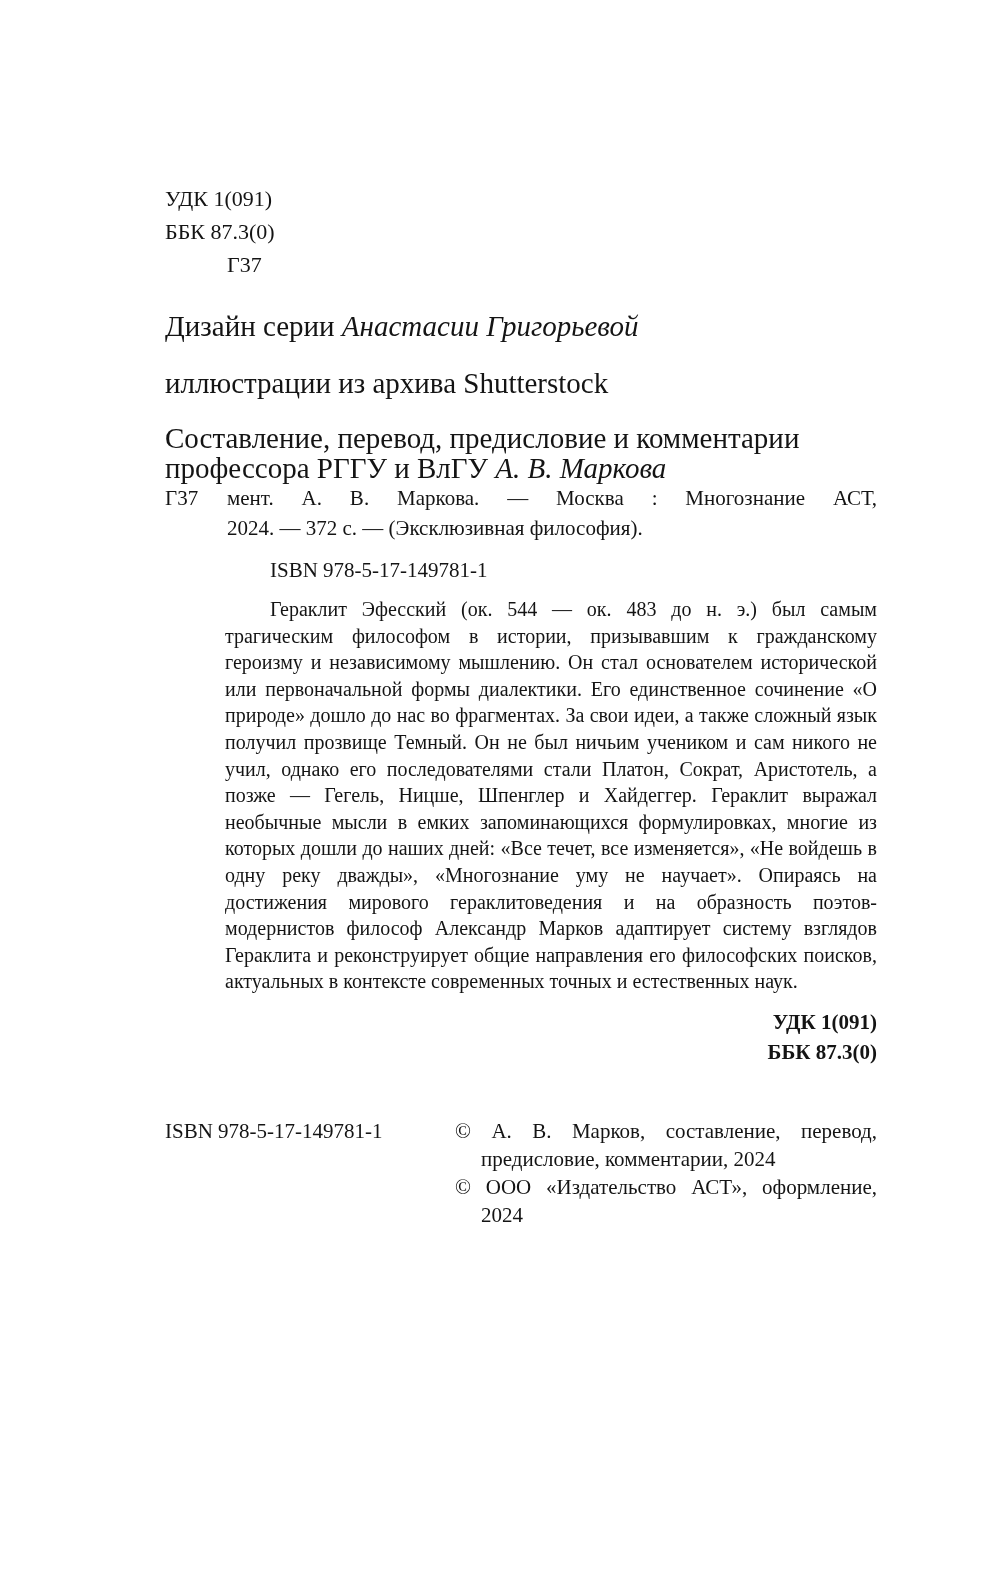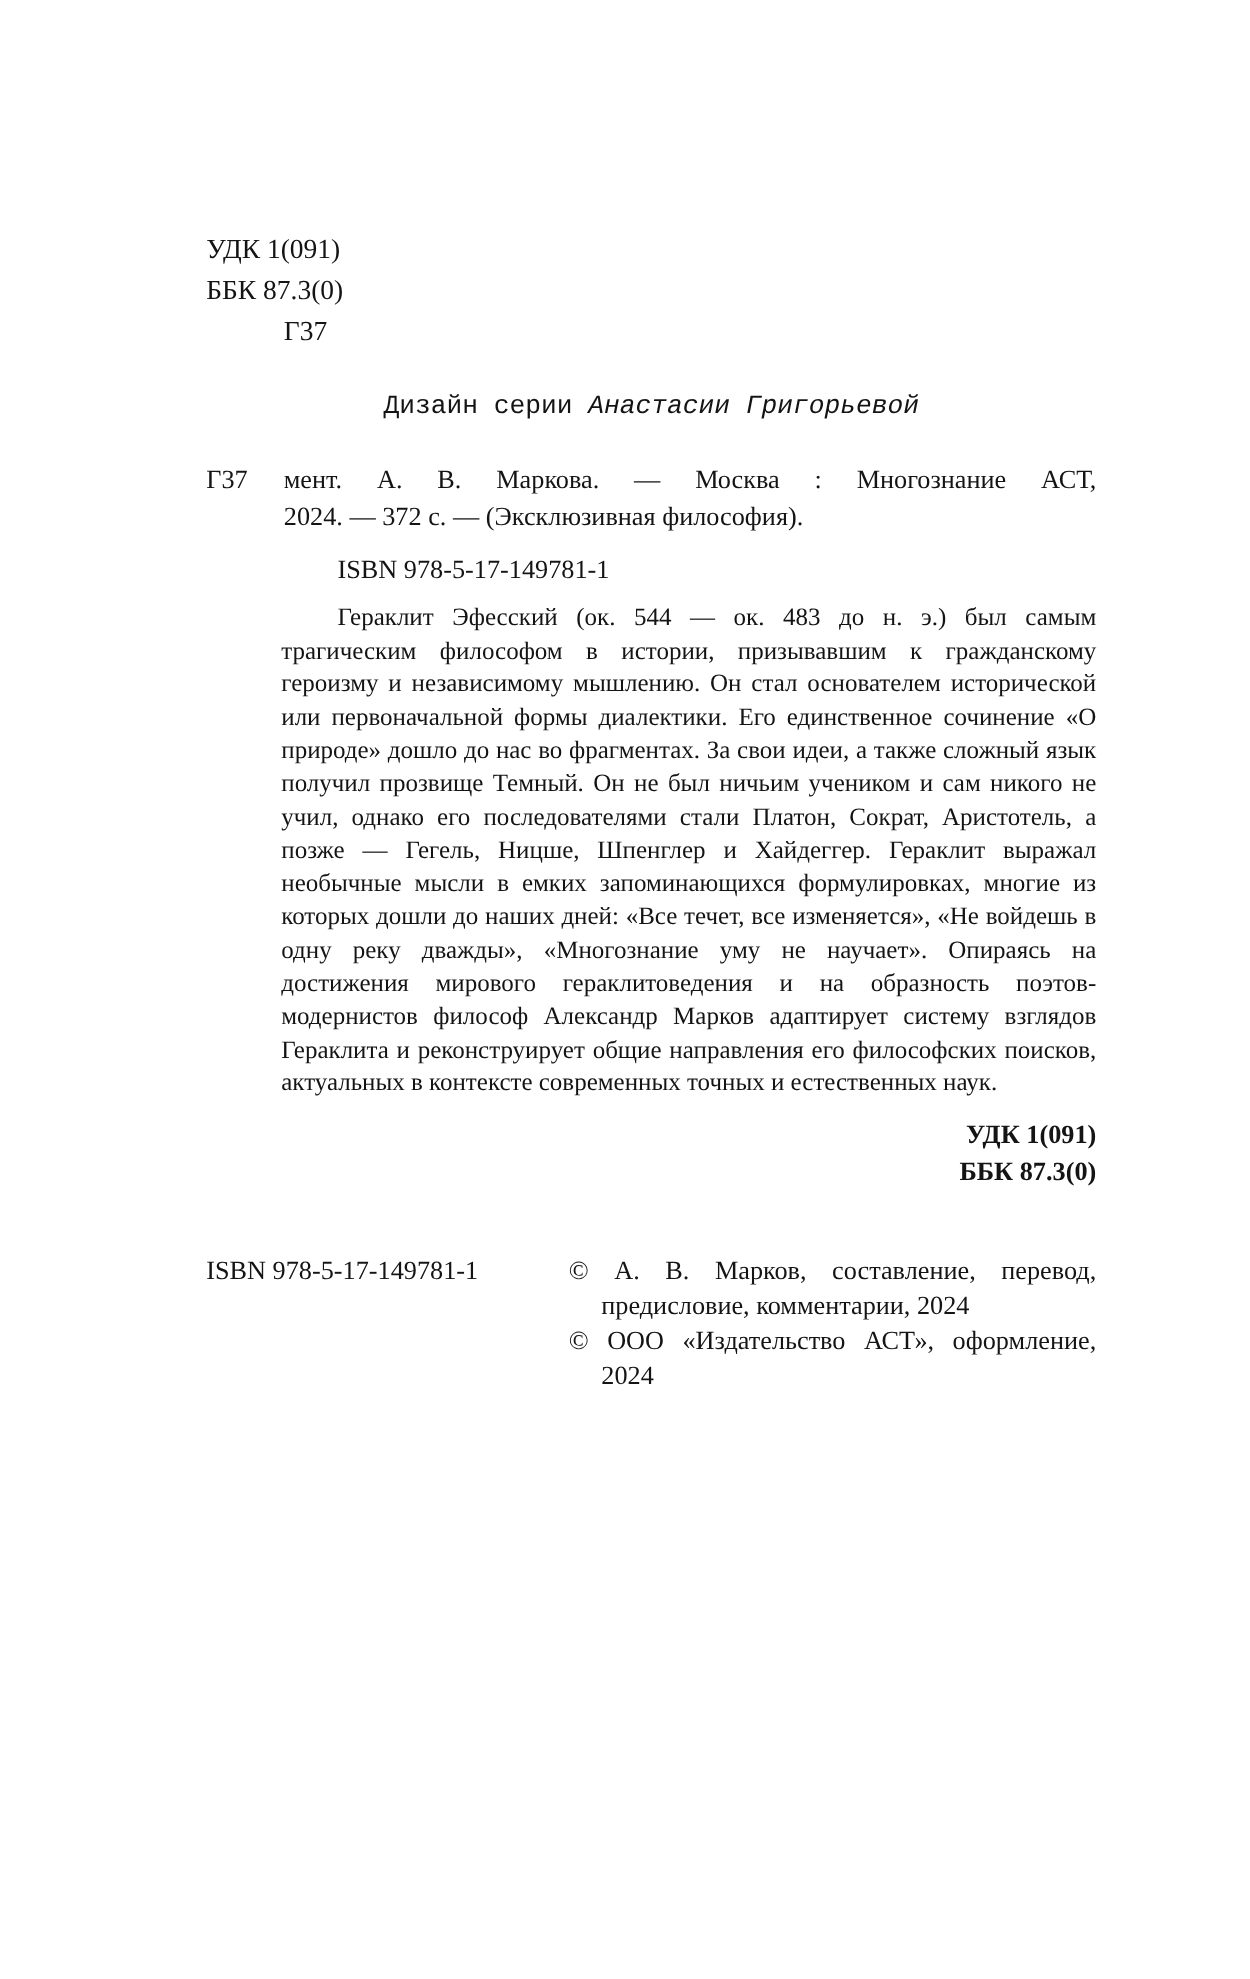--- a/index.html
+++ b/index.html
@@ -18,21 +18,21 @@
     left: 165px;
     top: 182px;
     width: 712px;
   }
 
   
   .top-codes { font-size: 22px; line-height: 33px; }
   .top-codes .code-g37 { padding-left: 62px; }
 
   
-  .centered { text-align: center; font-size: 21px; line-height: 30px; font-family: Liberation Mono, monospace; }
+  .centered { text-align: left; font-size: 29px; line-height: 30px; }
   .design-credit { margin-top: 30px; }
   .illustration-credit { margin-top: 27px; }
   .compilation-credit { margin-top: 25px; }
   .italic { font-style: italic; }
 
   
   .catalog-author {
     margin-top: 40px;
     margin-left: 62px;
     font-weight: bold;
@@ -92,22 +92,29 @@
       <div>УДК 1(091)</div>
       <div>ББК 87.3(0)</div>
       <div class="code-g37">Г37</div>
     </div>
 
     <div class="centered design-credit">
       <span>Дизайн серии </span><span class="italic">Анастасии Григорьевой</span>
     </div>
 
     <div class="centered illustration-credit">
+      <div>иллюстрации из архива Shutterstock</div>
     </div>
 
+    <div class="centered compilation-credit">
+      <div>Составление, перевод, предисловие и комментарии</div>
+      <div>
+        <span>профессора РГГУ и ВлГУ </span><span class="italic">А. В. Маркова</span>
+      </div>
+    </div>
 
 
     <div class="catalog-entry">
       <div class="catalog-code">Г37</div>
       <div class="catalog-lines">
         <div class="jline">мент. А. В. Маркова. — Москва : Многознание АСТ,</div>
         <div>2024. — 372 с. — (Эксклюзивная философия).</div>
       </div>
     </div>
 

